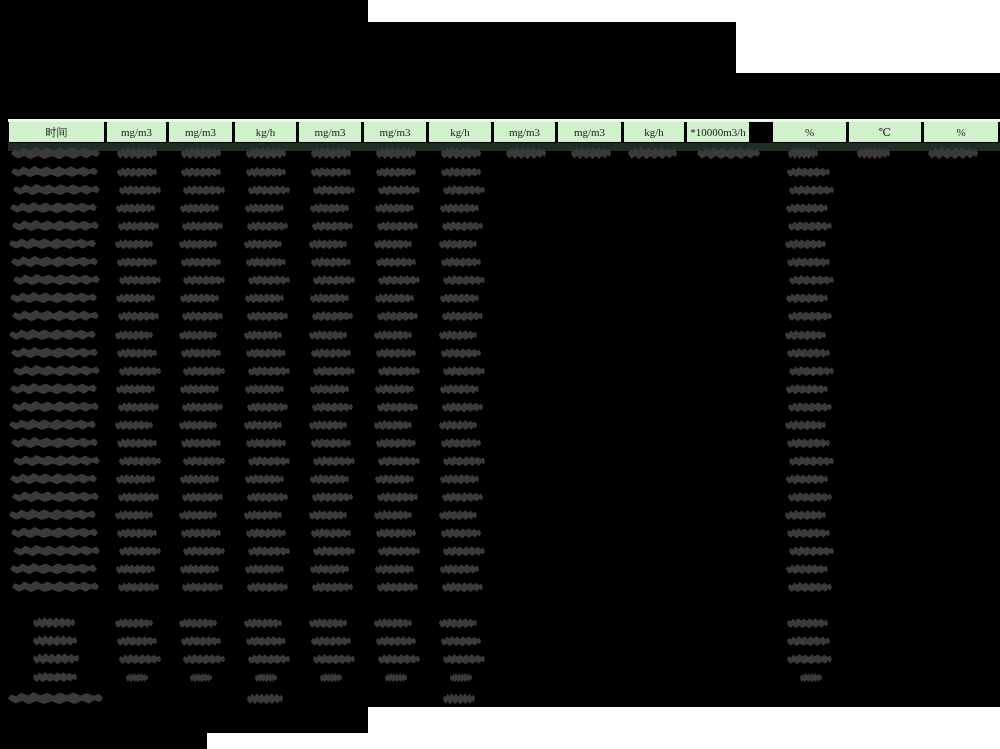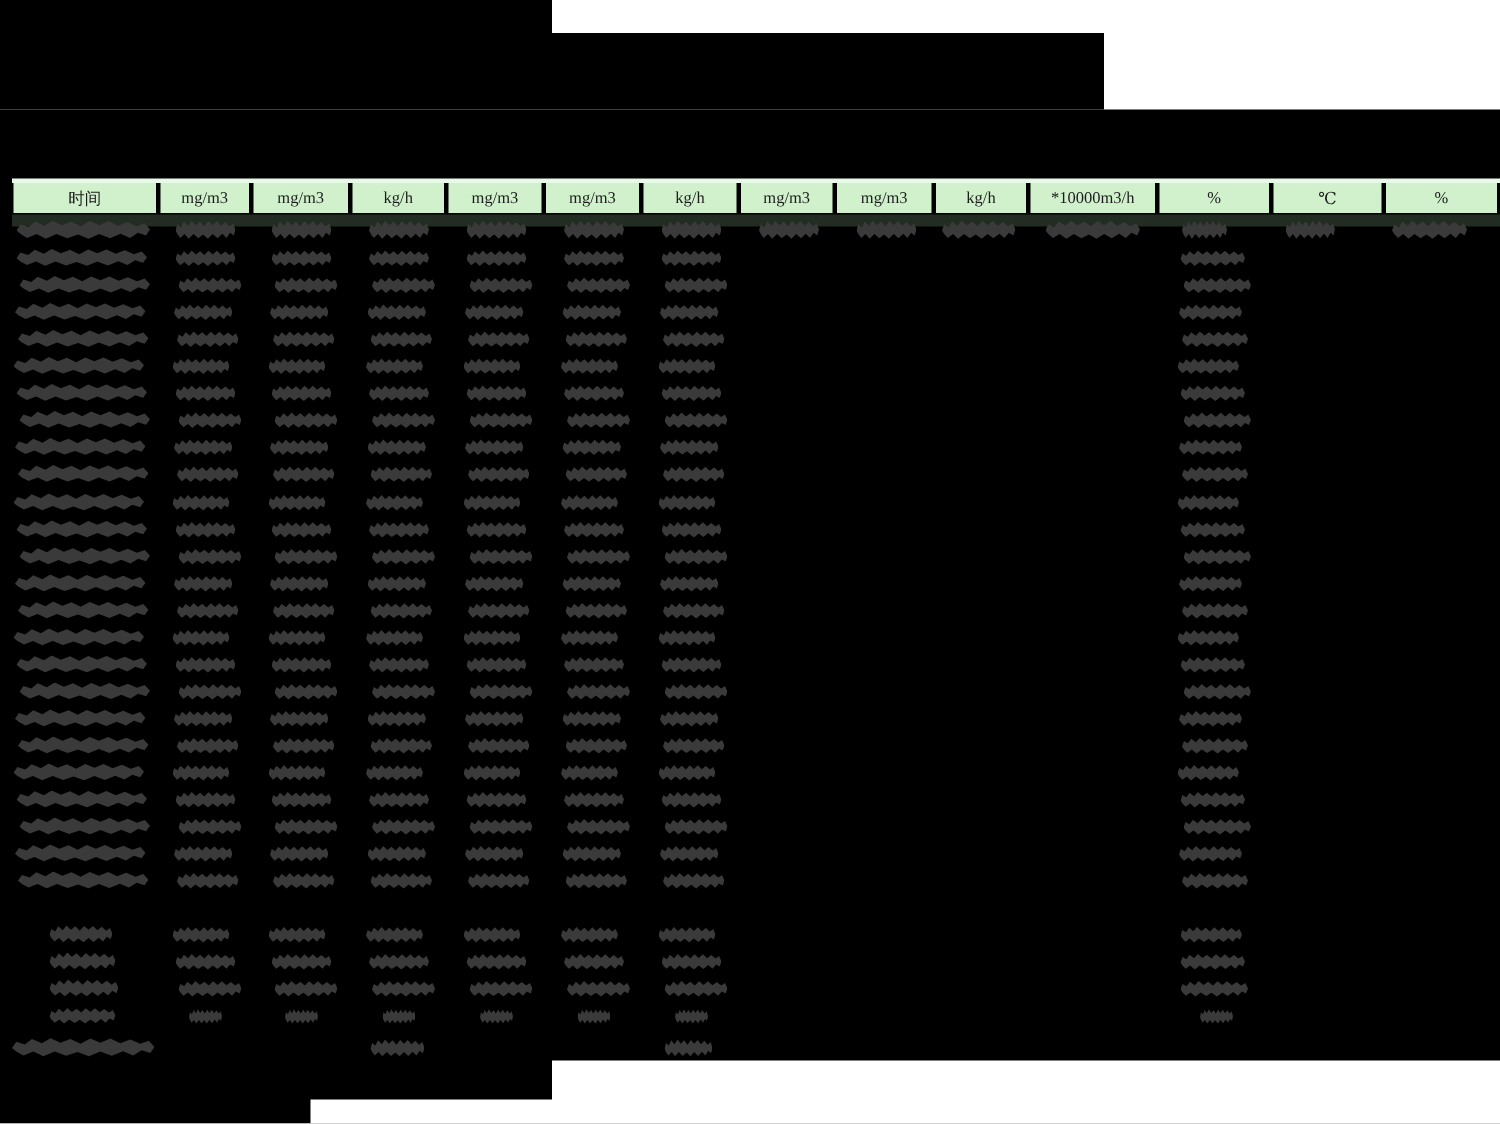--- a/index.html
+++ b/index.html
@@ -42,21 +42,21 @@
       <div class="hcell" style="left: 9px; width: 95px; background: rgb(208, 241, 204); color: rgb(28, 28, 28);">时间</div>
       <div class="hcell" style="left: 107px; width: 59px; background: rgb(208, 241, 204); color: rgb(28, 28, 28);">mg/m3</div>
       <div class="hcell" style="left: 169px; width: 63px; background: rgb(208, 241, 204); color: rgb(28, 28, 28);">mg/m3</div>
       <div class="hcell" style="left: 235px; width: 61px; background: rgb(208, 241, 204); color: rgb(28, 28, 28);">kg/h</div>
       <div class="hcell" style="left: 299px; width: 62px; background: rgb(208, 241, 204); color: rgb(28, 28, 28);">mg/m3</div>
       <div class="hcell" style="left: 364px; width: 62px; background: rgb(208, 241, 204); color: rgb(28, 28, 28);">mg/m3</div>
       <div class="hcell" style="left: 429px; width: 62px; background: rgb(208, 241, 204); color: rgb(28, 28, 28);">kg/h</div>
       <div class="hcell" style="left: 494px; width: 61px; background: rgb(208, 241, 204); color: rgb(28, 28, 28);">mg/m3</div>
       <div class="hcell" style="left: 558px; width: 63px; background: rgb(208, 241, 204); color: rgb(28, 28, 28);">mg/m3</div>
       <div class="hcell" style="left: 624px; width: 60px; background: rgb(208, 241, 204); color: rgb(28, 28, 28);">kg/h</div>
-      <div class="hcell" style="left: 687px; width: 83px; background: rgb(208, 241, 204); color: rgb(28, 28, 28);">*10000m3/h</div>
+      <div class="hcell" style="left: 687px; width: 62px; background: rgb(208, 241, 204); color: rgb(28, 28, 28);">*10000m3/h</div>
       <div class="hcell" style="left: 773px; width: 73px; background: rgb(208, 241, 204); color: rgb(28, 28, 28);">%</div>
       <div class="hcell" style="left: 849px; width: 72px; background: rgb(208, 241, 204); color: rgb(28, 28, 28);">℃</div>
       <div class="hcell" style="left: 924px; width: 74px; background: rgb(208, 241, 204); color: rgb(28, 28, 28);">%</div>
     </div>
   <div id="hdr-shadow" style="background: rgb(34, 44, 34);"></div>
 
   <div id="blob-layer">
       <div class="blob" style="left: 11px; top: 146px; width: 89px; height: 14px; background: rgb(58, 58, 58);"></div>
       <div class="blob" style="left: 117px; top: 146px; width: 40px; height: 14px; background: rgb(58, 58, 58);"></div>
       <div class="blob" style="left: 181px; top: 146px; width: 40px; height: 14px; background: rgb(58, 58, 58);"></div>

